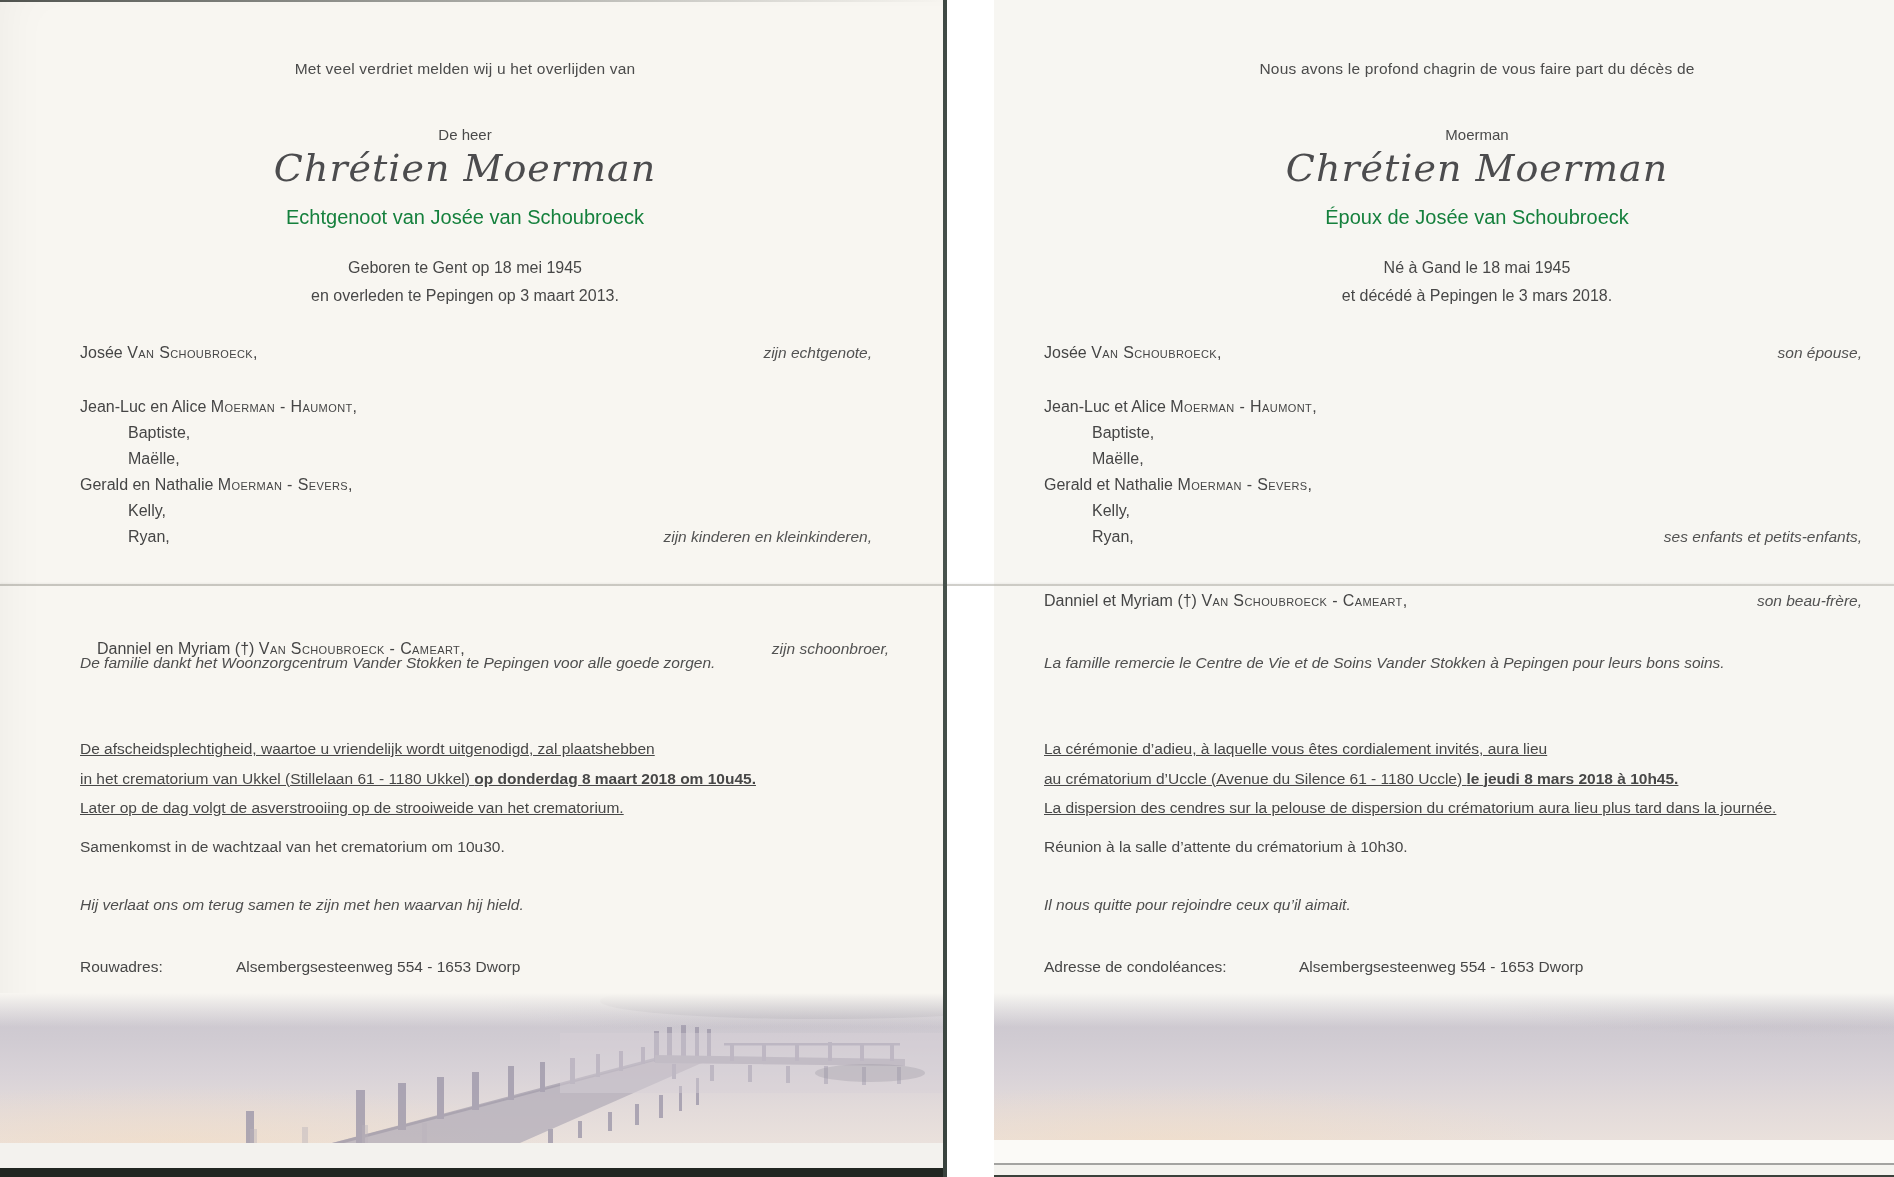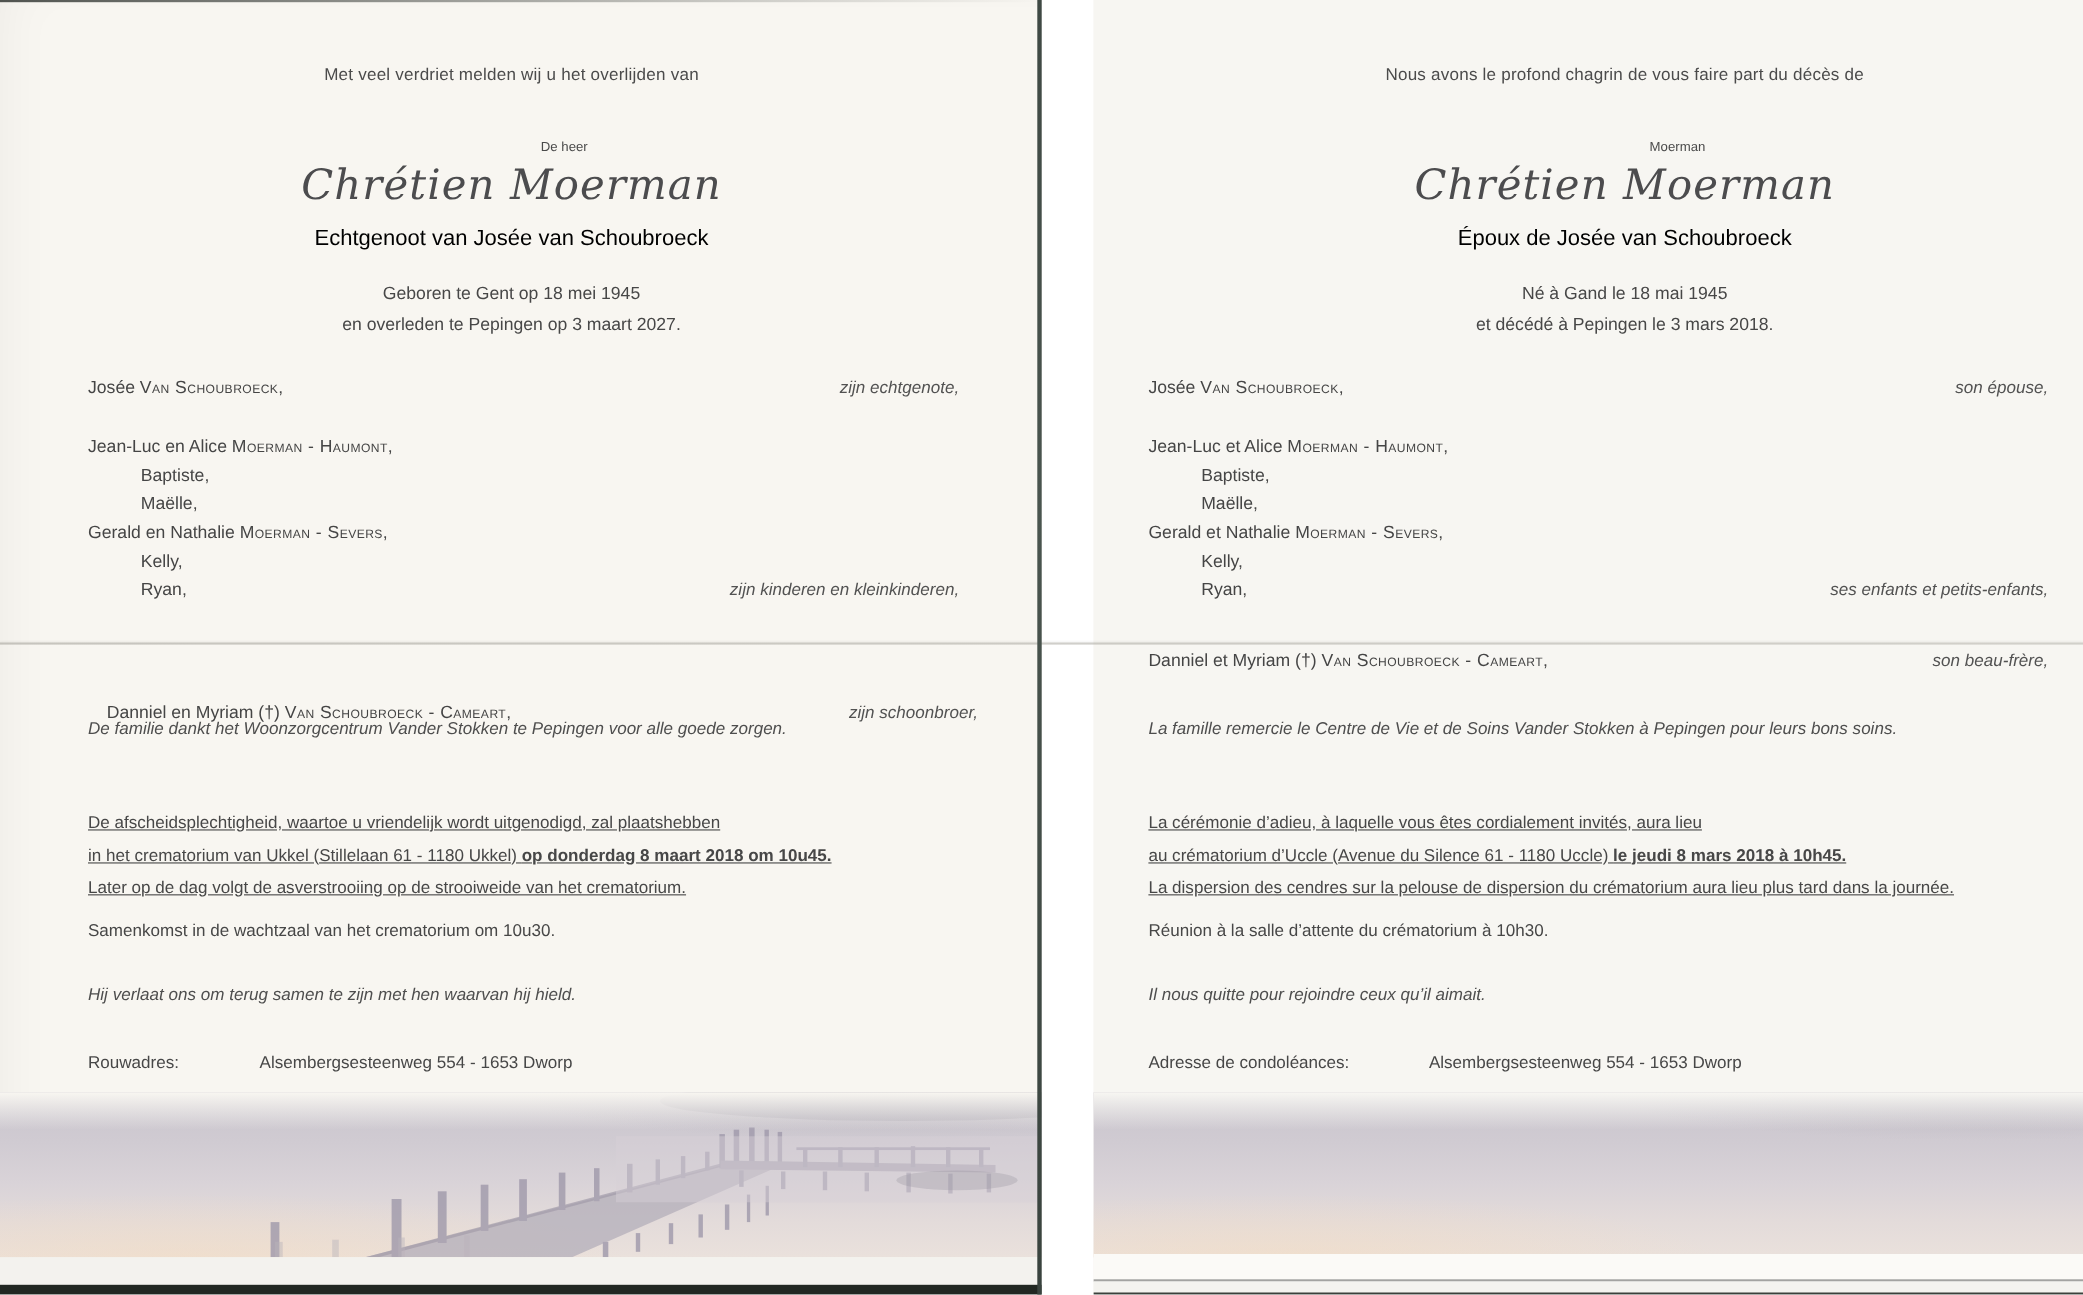--- a/index.html
+++ b/index.html
@@ -15,24 +15,24 @@
   .crease{position:absolute;left:0;top:584px;width:1894px;height:2px;z-index:5;
         background:linear-gradient(90deg,rgba(158,156,148,.55),rgba(172,170,162,.5));
         box-shadow:0 -1px 2px rgba(0,0,0,.05);}
   .top-edge{position:absolute;left:0;top:0;width:947px;height:2px;z-index:6;
         background:linear-gradient(90deg,rgba(25,30,26,.75),rgba(25,30,26,.2) 70%,rgba(25,30,26,0));}
 
   
   .cblock{position:absolute;left:0;width:930px;text-align:center;}
   .panel.right .cblock{left:36px;width:894px;}
   .intro{top:60px;font-size:15.5px;letter-spacing:.2px;color:#4b4b4b;}
-  .honorific{top:126px;font-size:12px;color:#4a4a4a;padding-left:48px;}
+  .honorific{top:126px;font-size:15px;color:#4a4a4a;}
   .dname{top:146px;font-family:"DejaVu Serif",serif;font-style:italic;font-size:38px;
          letter-spacing:1px;color:#4c4c4e;}
-  .spouseline{top:206px;font-size:20px;color:#000000;}
+  .spouseline{top:206px;font-size:20px;color:#15803d;}
   .dates{top:254px;font-size:16px;line-height:28px;color:#474747;}
 
   
   .fam{position:absolute;top:344px;height:214px;}
   .panel.left .fam{left:80px;width:792px;}
   .panel.right .fam{left:50px;width:818px;}
   .fam-row{position:absolute;left:0;right:0;display:flex;justify-content:space-between;
            align-items:center;font-size:16px;color:#454545;white-space:nowrap;}
   .fam-row .role{font-style:italic;color:#525252;font-size:15.5px;}
   .fam-row.ind .nm{padding-left:48px;}
@@ -80,21 +80,21 @@
 
 <div id="canvas">
 
   <section class="panel left">
     <div class="cblock intro">Met veel verdriet melden wij u het overlijden van</div>
     <div class="cblock honorific">De heer</div>
     <div class="cblock dname">Chrétien Moerman</div>
     <div class="cblock spouseline">Echtgenoot van Josée van Schoubroeck</div>
     <div class="cblock dates">
       <div>Geboren te Gent op 18 mei 1945</div>
-      <div>en overleden te Pepingen op 3 maart 2027.</div>
+      <div>en overleden te Pepingen op 3 maart 2013.</div>
     </div>
 
     <div class="fam">
       <div class="fam-row" style="top:0">
         <span class="nm"><span>Josée </span><span class="sc">Van Schoubroeck</span><span>,</span></span>
         <span class="role">zijn echtgenote,</span>
       </div>
       <div class="fam-row" style="top:54px">
         <span class="nm"><span>Jean-Luc en Alice </span><span class="sc">Moerman - Haumont</span><span>,</span></span>
       </div>

